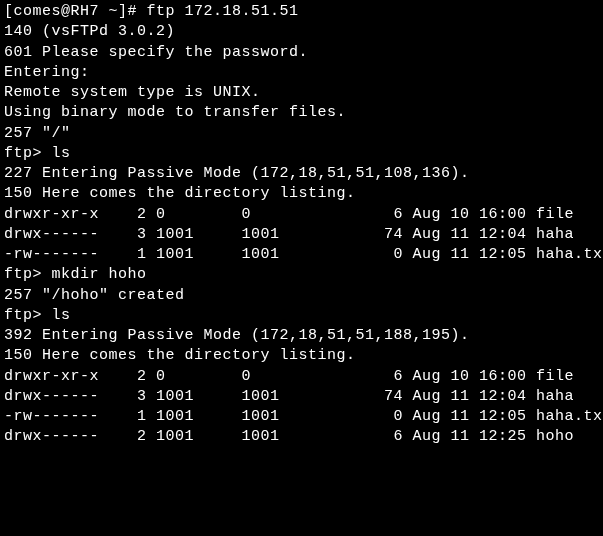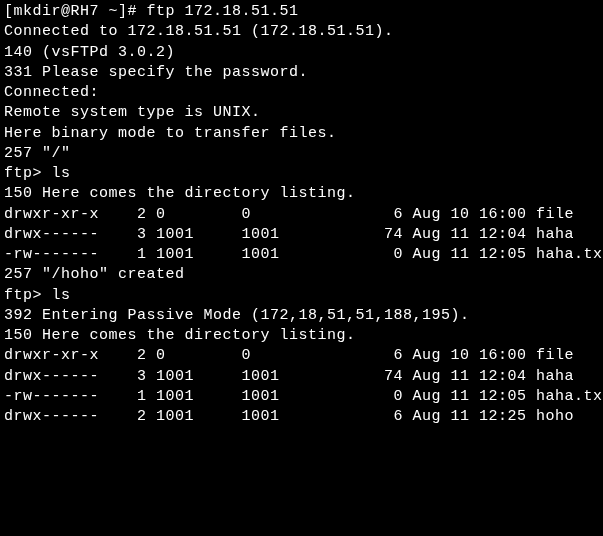--- a/index.html
+++ b/index.html
@@ -20,33 +20,34 @@
       letter-spacing: 0.5px;
     }
     .line {
       white-space: pre;
     }
   </style>
 </head>
 <body>
 
 <div>
-  <div class="line">[mkdir@RH7 ~]# ftp 172.18.51.51</div>
-  <div class="line">Connected to 172.18.51.51 (172.18.51.51).</div>
+  <div class="line">[comes@RH7 ~]# ftp 172.18.51.51</div>
   <div class="line">140 (vsFTPd 3.0.2)</div>
-  <div class="line">331 Please specify the password.</div>
-  <div class="line">Connected:</div>
+  <div class="line">601 Please specify the password.</div>
+  <div class="line">Entering:</div>
   <div class="line">Remote system type is UNIX.</div>
-  <div class="line">Here binary mode to transfer files.</div>
+  <div class="line">Using binary mode to transfer files.</div>
   <div class="line">257 "/"</div>
   <div class="line">ftp&gt; ls</div>
+  <div class="line">227 Entering Passive Mode (172,18,51,51,108,136).</div>
   <div class="line">150 Here comes the directory listing.</div>
   <div class="line">drwxr-xr-x    2 0        0               6 Aug 10 16:00 file</div>
   <div class="line">drwx------    3 1001     1001           74 Aug 11 12:04 haha</div>
   <div class="line">-rw-------    1 1001     1001            0 Aug 11 12:05 haha.txt</div>
+  <div class="line">ftp&gt; mkdir hoho</div>
   <div class="line">257 "/hoho" created</div>
   <div class="line">ftp&gt; ls</div>
   <div class="line">392 Entering Passive Mode (172,18,51,51,188,195).</div>
   <div class="line">150 Here comes the directory listing.</div>
   <div class="line">drwxr-xr-x    2 0        0               6 Aug 10 16:00 file</div>
   <div class="line">drwx------    3 1001     1001           74 Aug 11 12:04 haha</div>
   <div class="line">-rw-------    1 1001     1001            0 Aug 11 12:05 haha.txt</div>
   <div class="line">drwx------    2 1001     1001            6 Aug 11 12:25 hoho</div>
 
 </div>

